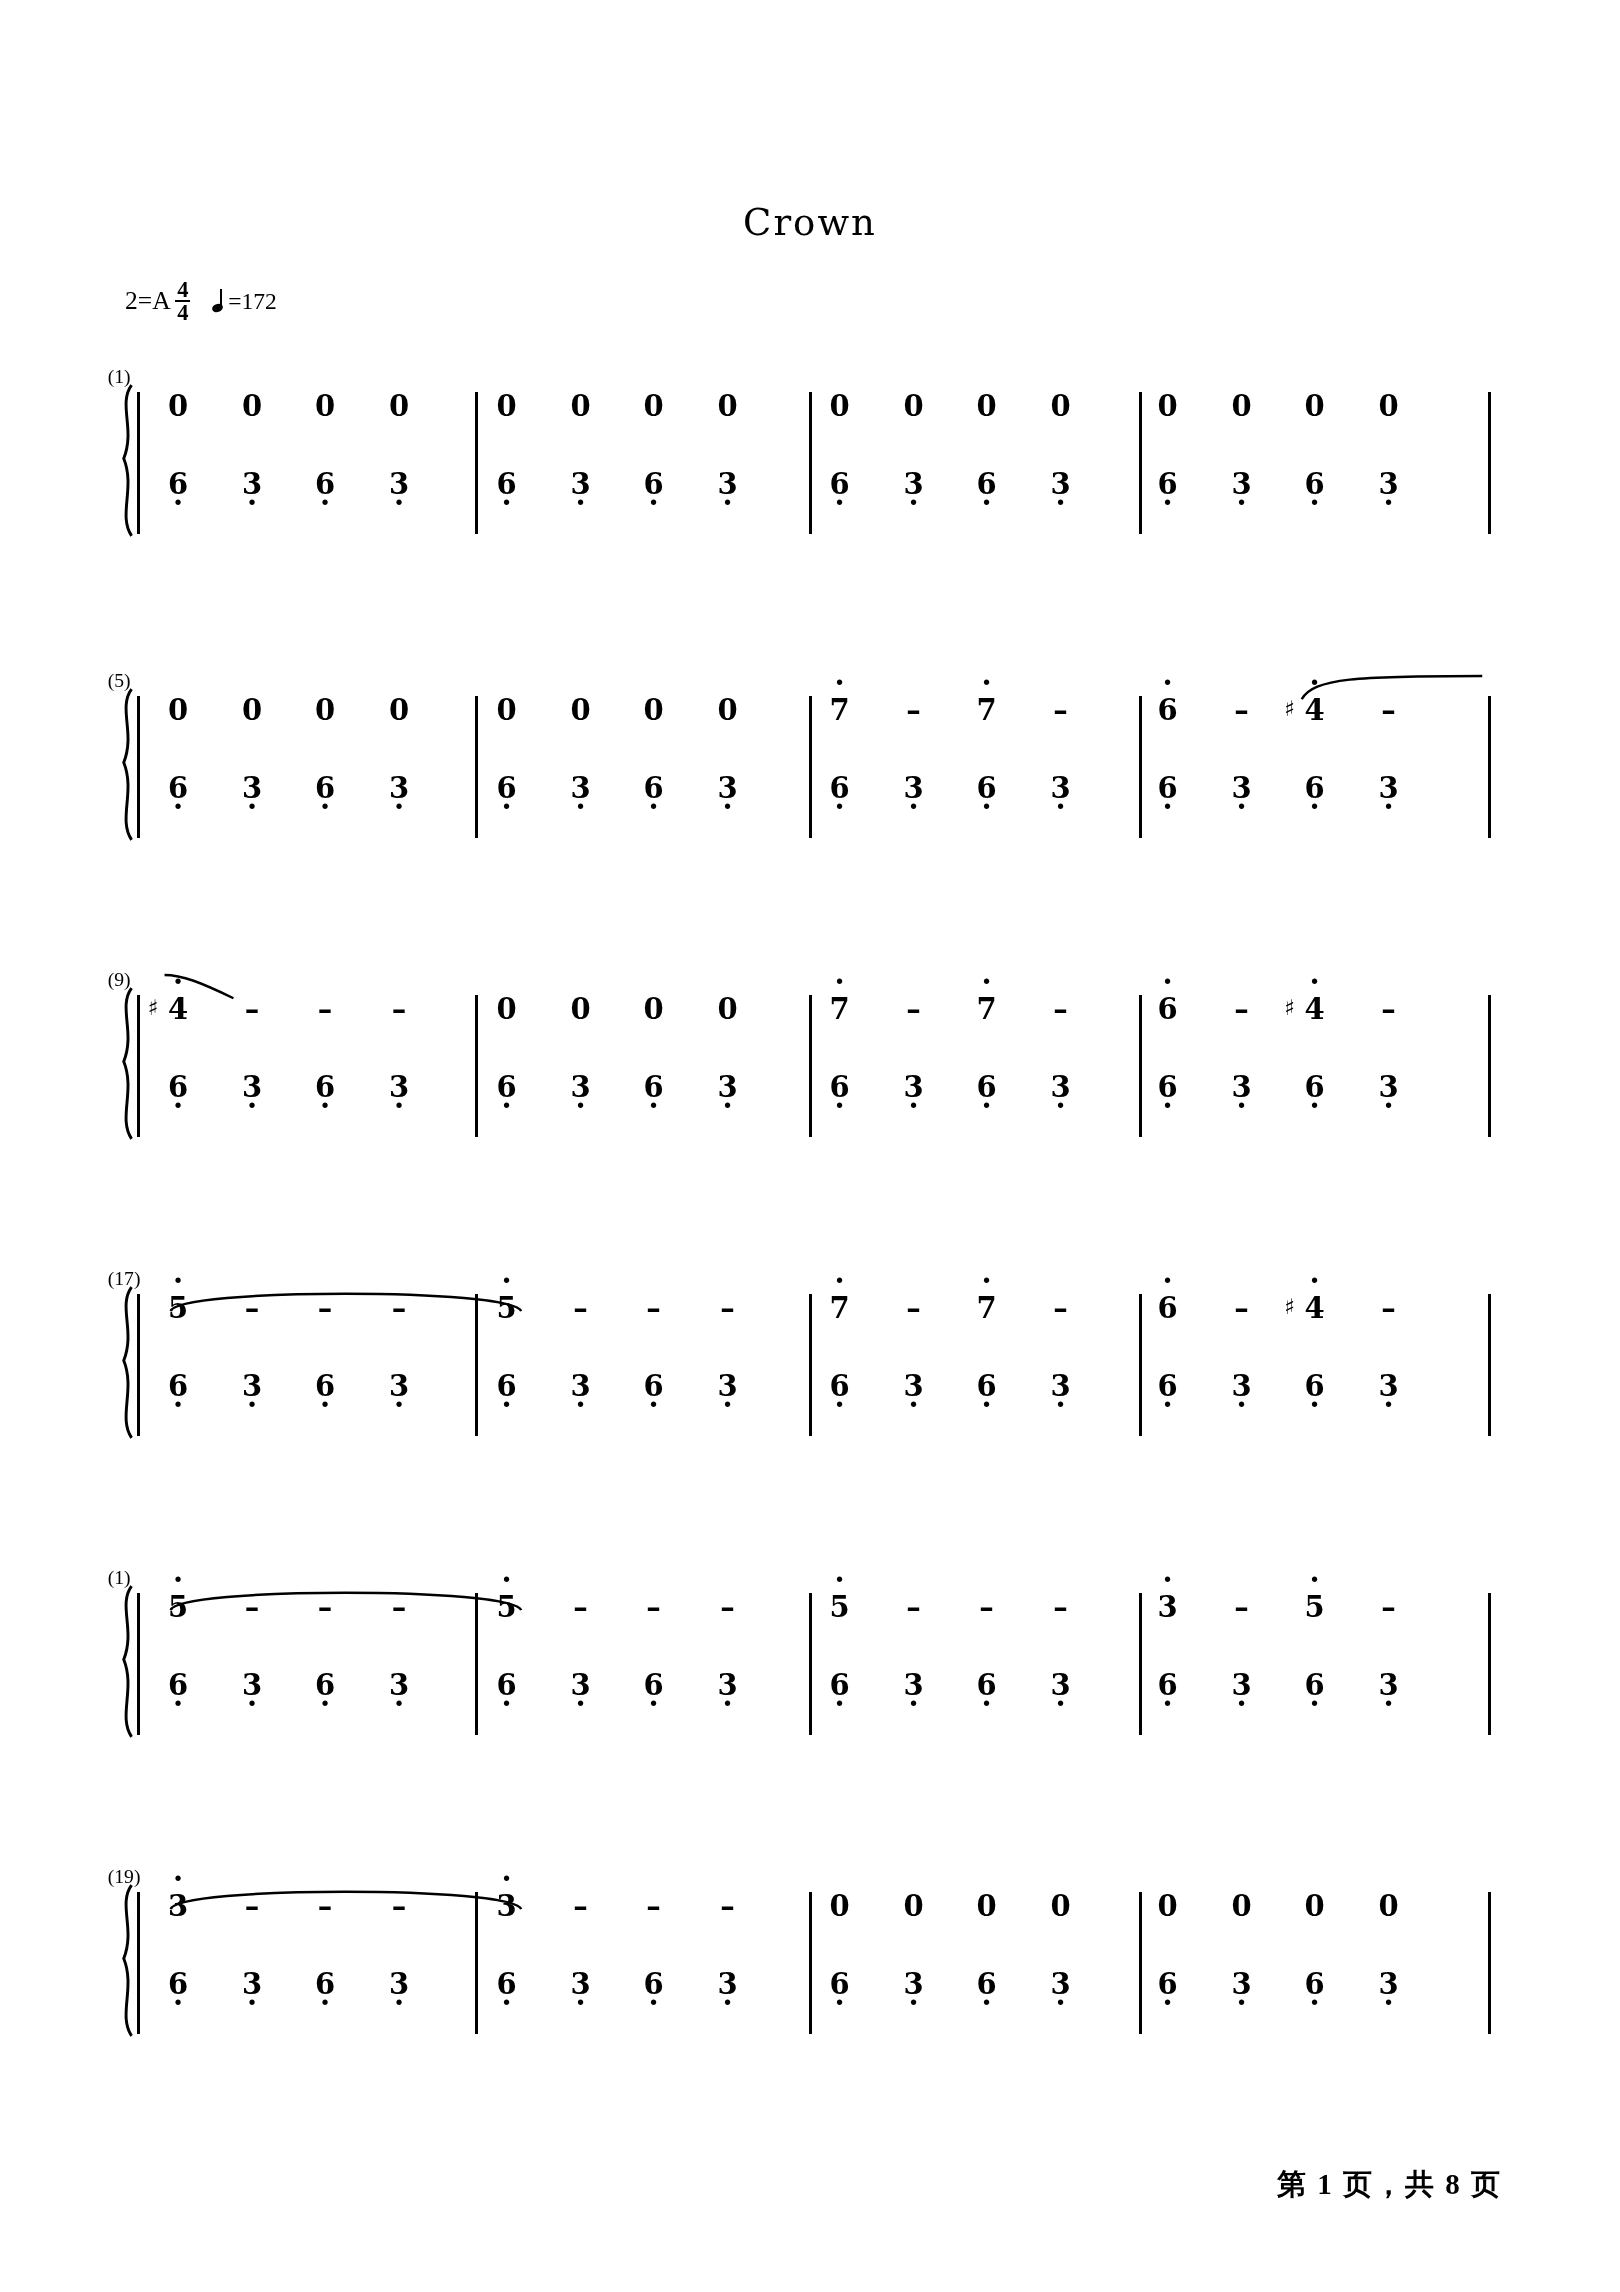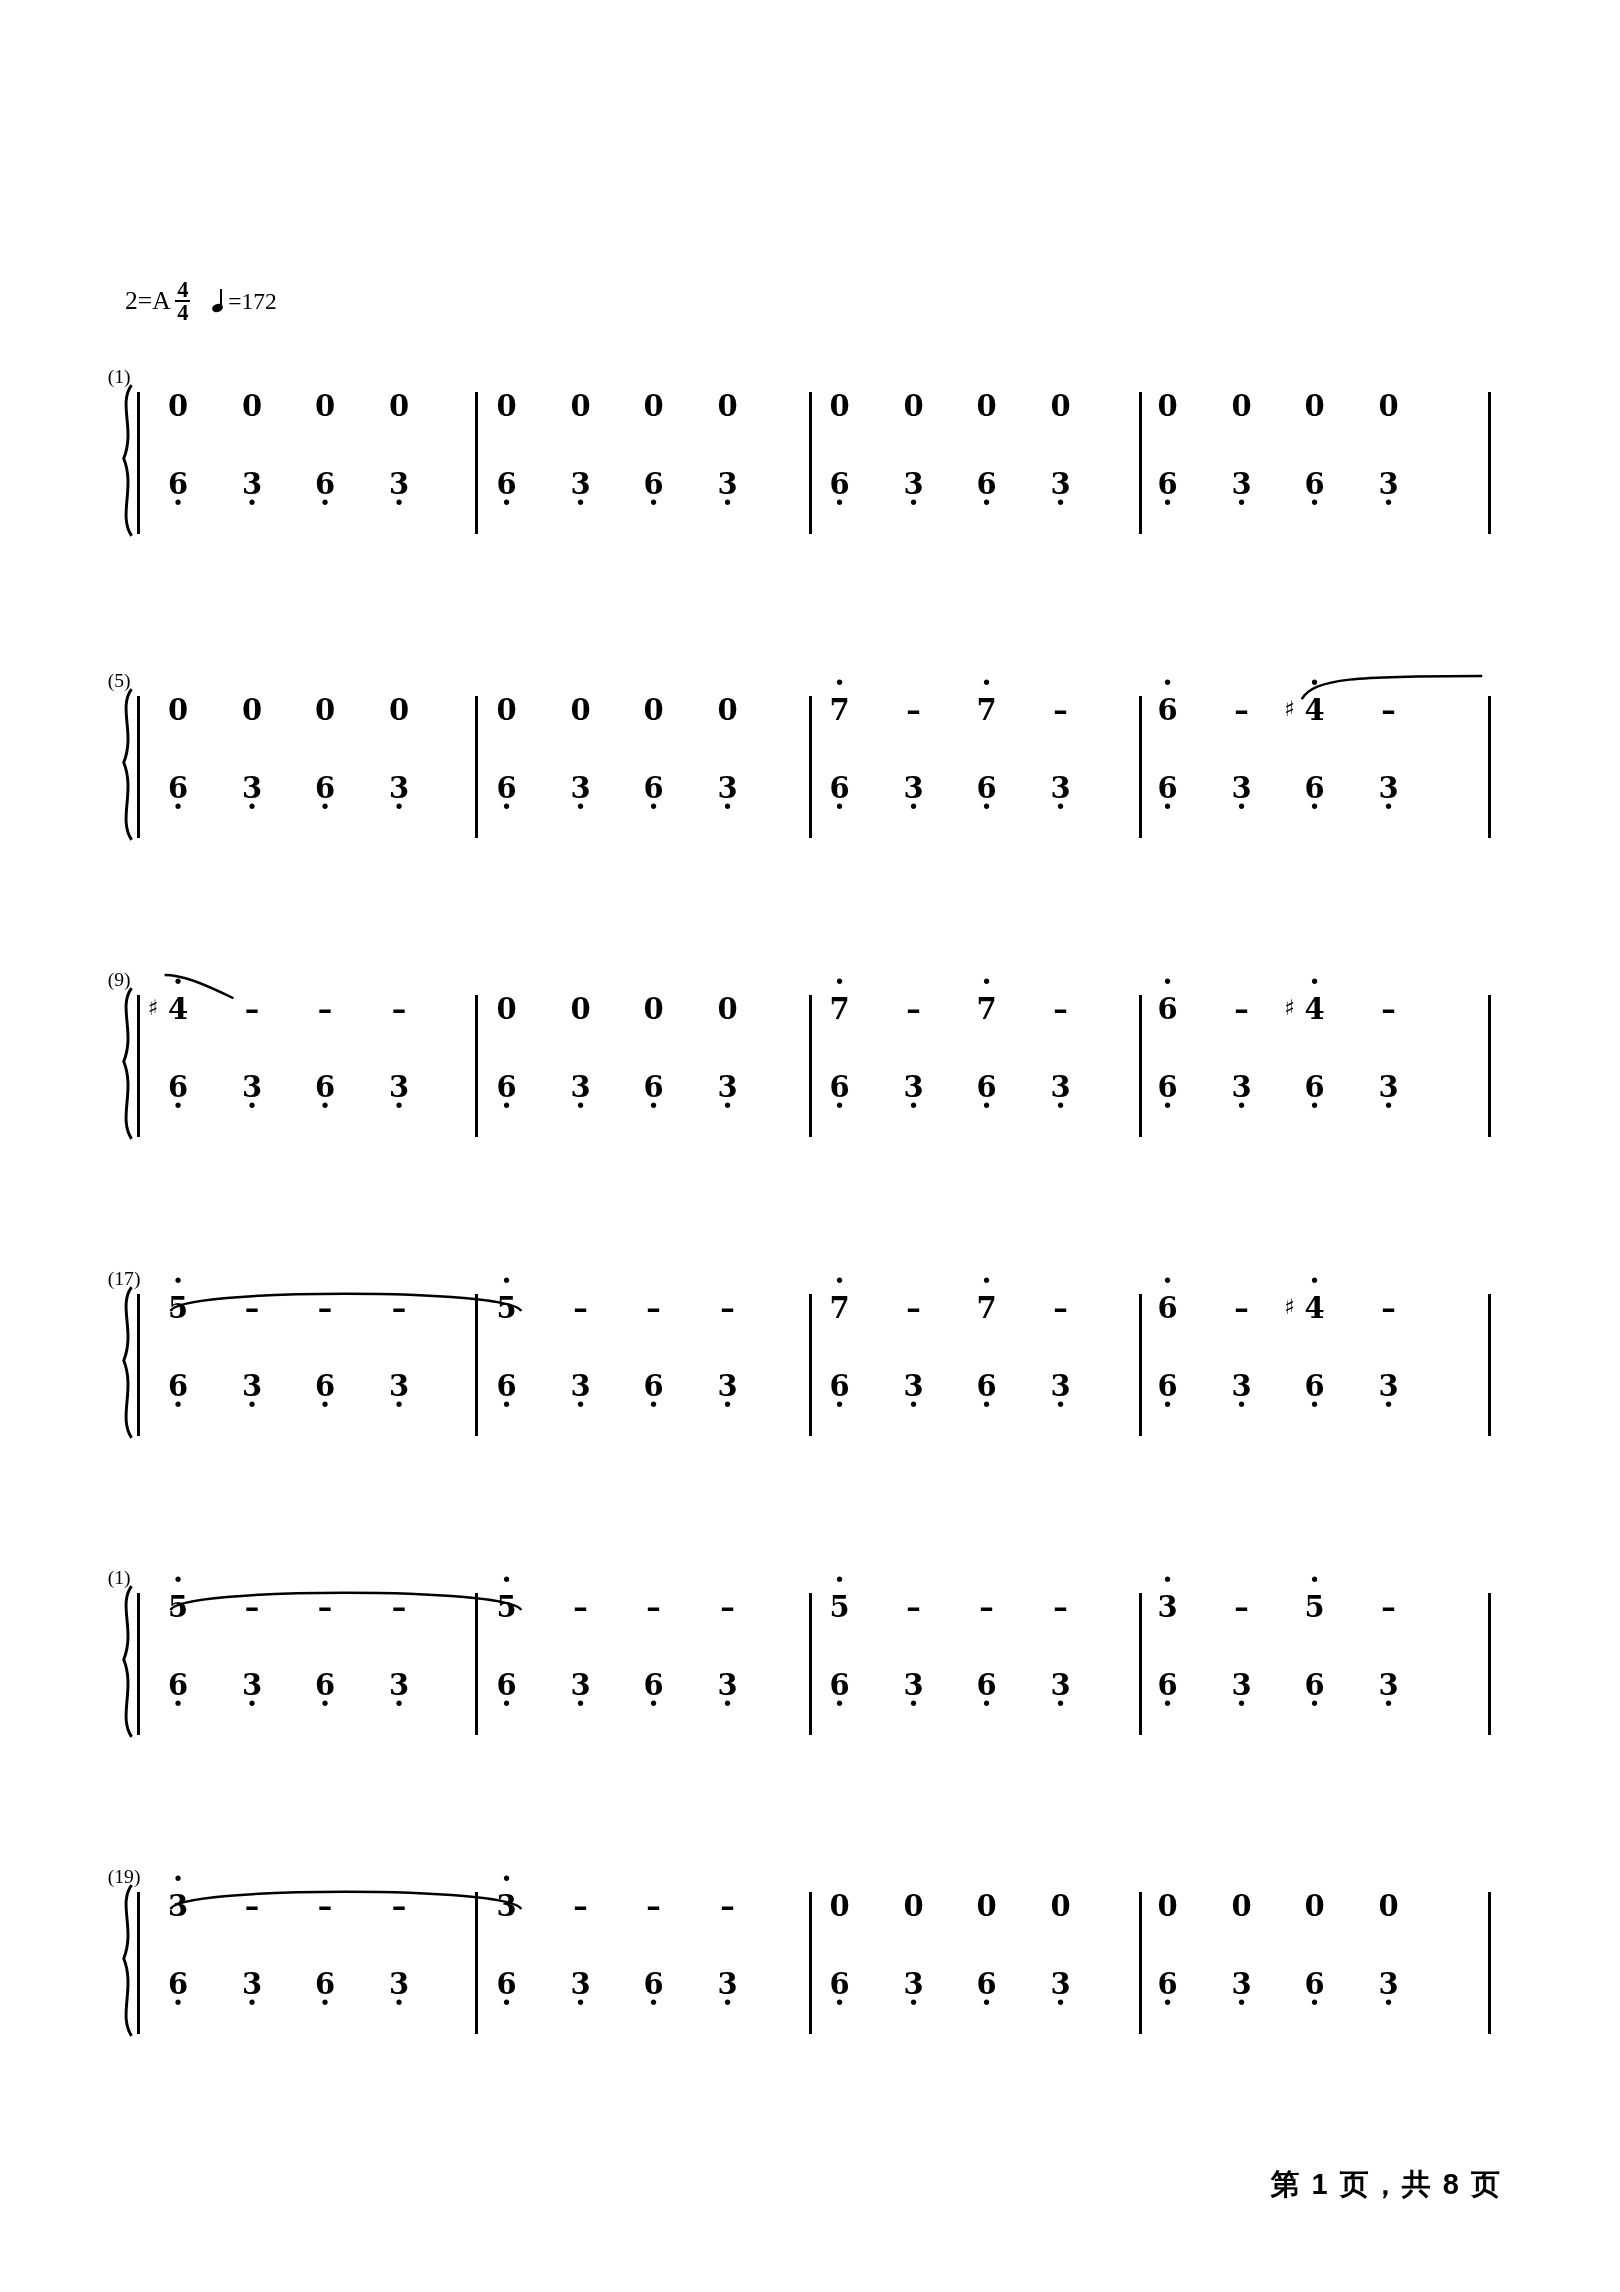--- a/index.html
+++ b/index.html
@@ -186,31 +186,32 @@
   .tie {
     position: absolute;
     pointer-events: none;
   }
   .tie svg { display: block; }
 
   .footer {
     position: absolute;
     right: 118px;
     bottom: 88px;
-    font-family: Liberation Sans, sans-serif;
+    font-family: Liberation Serif, serif;
     font-size: 29px;
     font-weight: bold;
     letter-spacing: 2px;
   }
 </style>
 </head>
 <body>
 
 <div class="page">
 
+  <div class="title">Crown</div>
 
   <div class="meta">
     <span class="keysig">2=A</span>
     <span class="timesig">
       <span>4</span>
       <span style="border-top:2px solid #000; display:block; width:14.7px;"></span>
       <span>4</span>
     </span>
     <span class="tempo">
       <span class="quarter-note"></span>

